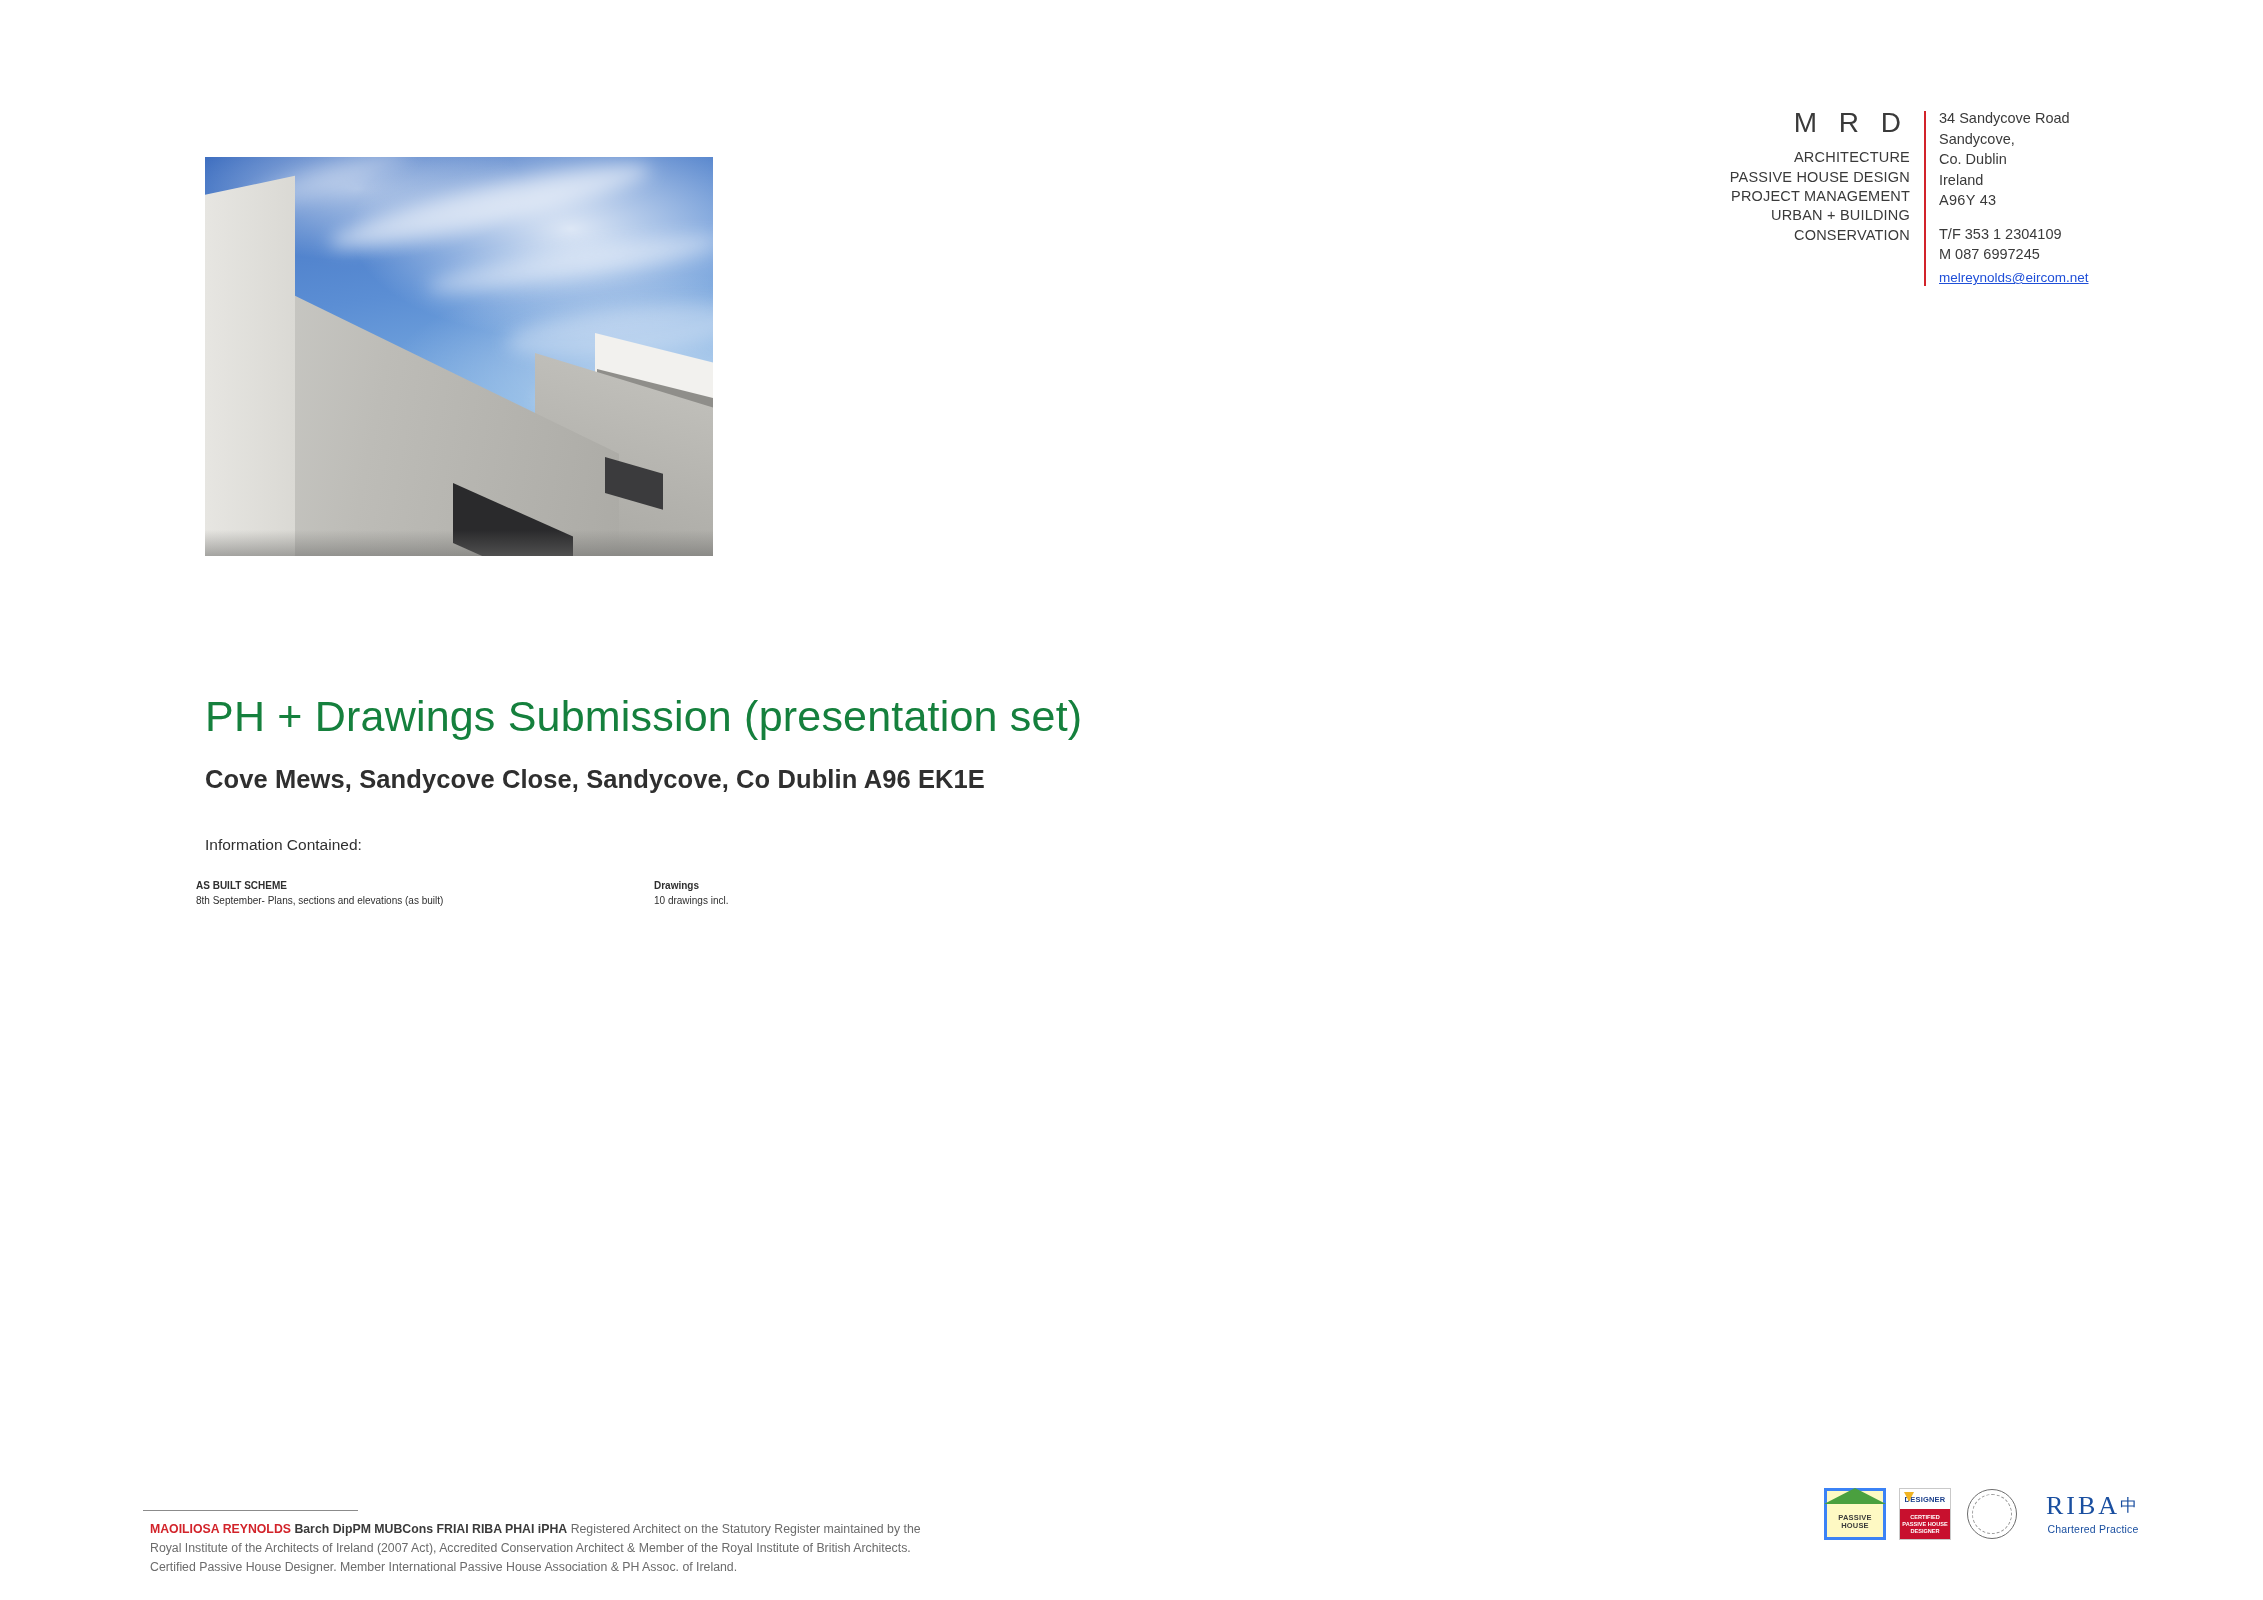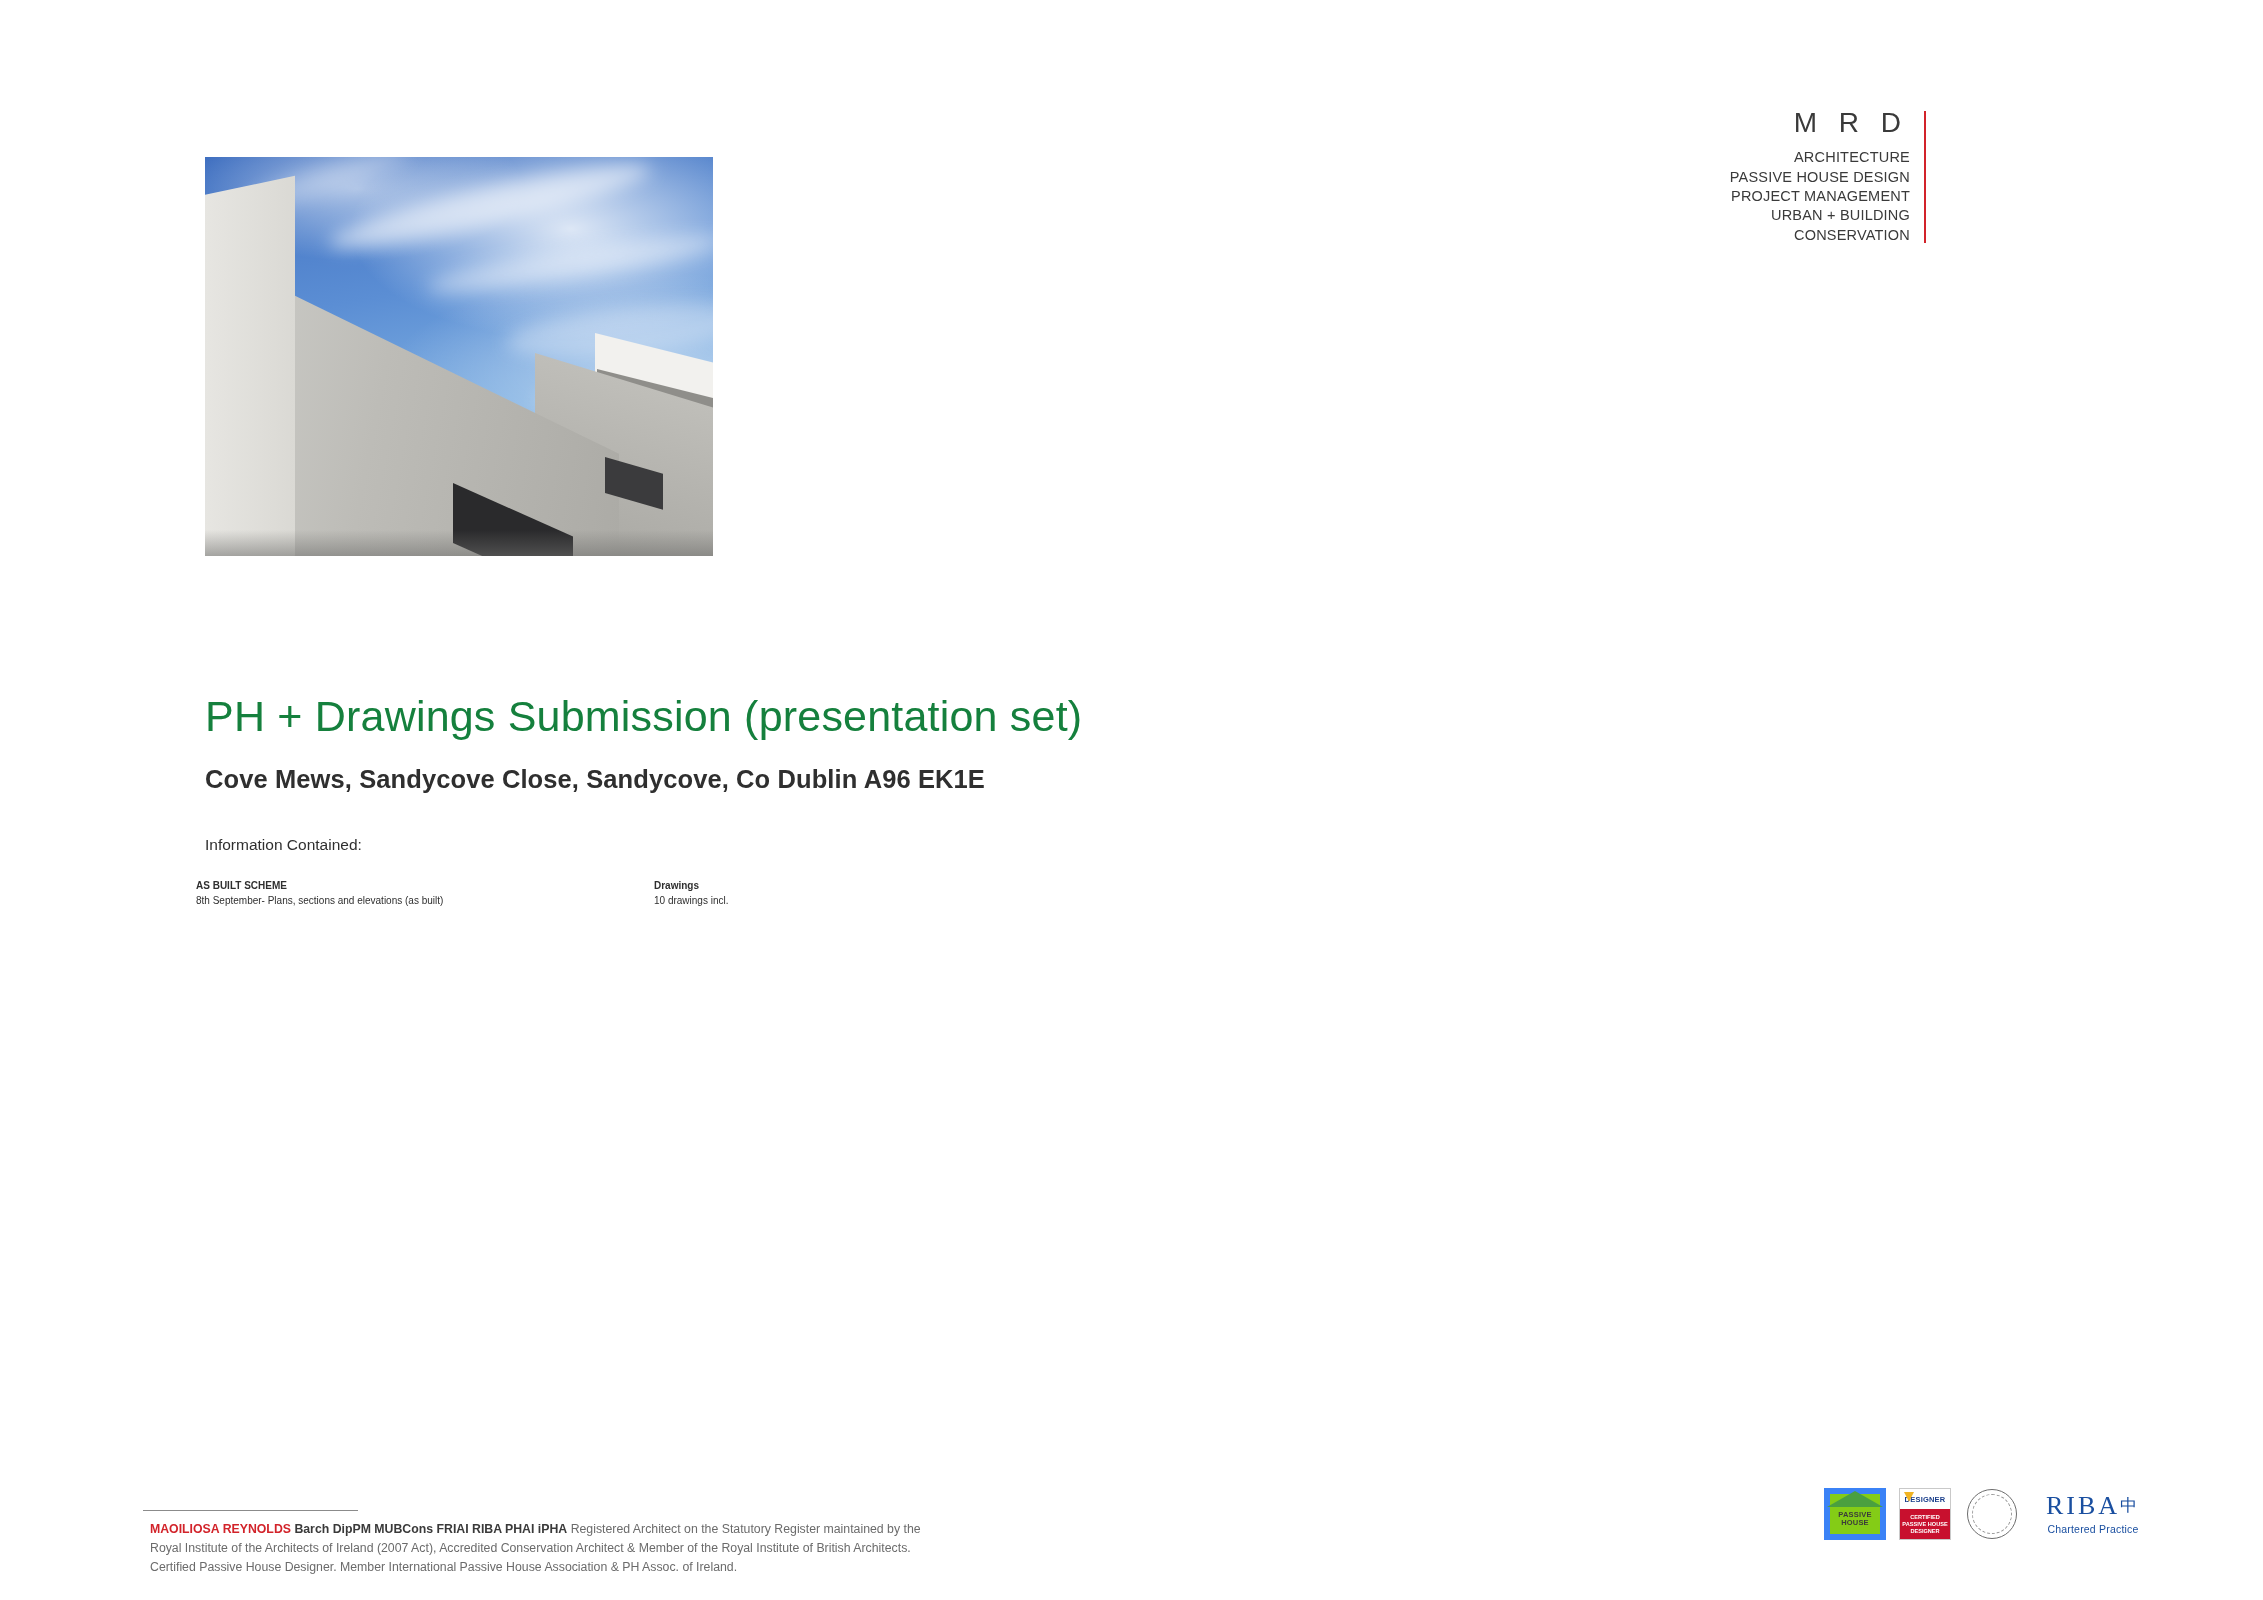--- a/index.html
+++ b/index.html
@@ -259,22 +259,22 @@
     position: absolute;
     right: 110px;
     top: 1488px;
     display: flex;
     align-items: center;
     gap: 13px;
   }
   .logo-passive {
     width: 62px;
     height: 52px;
-    border: 6px solid #3b82f6;
-    background: #84cc16;
+    border: 3px solid #3b82f6;
+    background: #fef9c3;
     position: relative;
     box-sizing: border-box;
     text-decoration: underline;
   }
   .logo-passive .roofline {
     position: absolute;
     top: -3px; left: -3px; right: -3px;
     height: 16px;
     background: #4aa03f;
     clip-path: polygon(0 100%, 50% 0, 100% 100%);
@@ -392,20 +392,32 @@
     <div class="logo-mark">M R D</div>
     <div class="logo-services">
       <div>ARCHITECTURE</div>
       <div>PASSIVE HOUSE DESIGN</div>
       <div>PROJECT MANAGEMENT</div>
       <div>URBAN + BUILDING</div>
       <div>CONSERVATION</div>
     </div>
   </div>
   <div class="logo-divider"></div>
+  <div class="logo-right">
+    <div class="addr-line">34 Sandycove Road</div>
+    <div class="addr-line">Sandycove,</div>
+    <div class="addr-line">Co. Dublin</div>
+    <div class="addr-line">Ireland</div>
+    <div class="addr-line eircode">A96Y 43</div>
+    <div class="contact-block">
+      <div class="addr-line">T/F 353 1 2304109</div>
+      <div class="addr-line">M  087 6997245</div>
+      <a class="email-link" href="#">melreynolds@eircom.net</a>
+    </div>
+  </div>
 </div>
 
 <div class="hero-photo">
   <div class="sky"></div>
   <div class="cloud-streak c4"></div>
   <div class="cloud-streak c1"></div>
   <div class="cloud-streak c2"></div>
   <div class="cloud-streak c3"></div>
   <div class="cloud-streak c5"></div>
   <div class="roof-far"></div>

